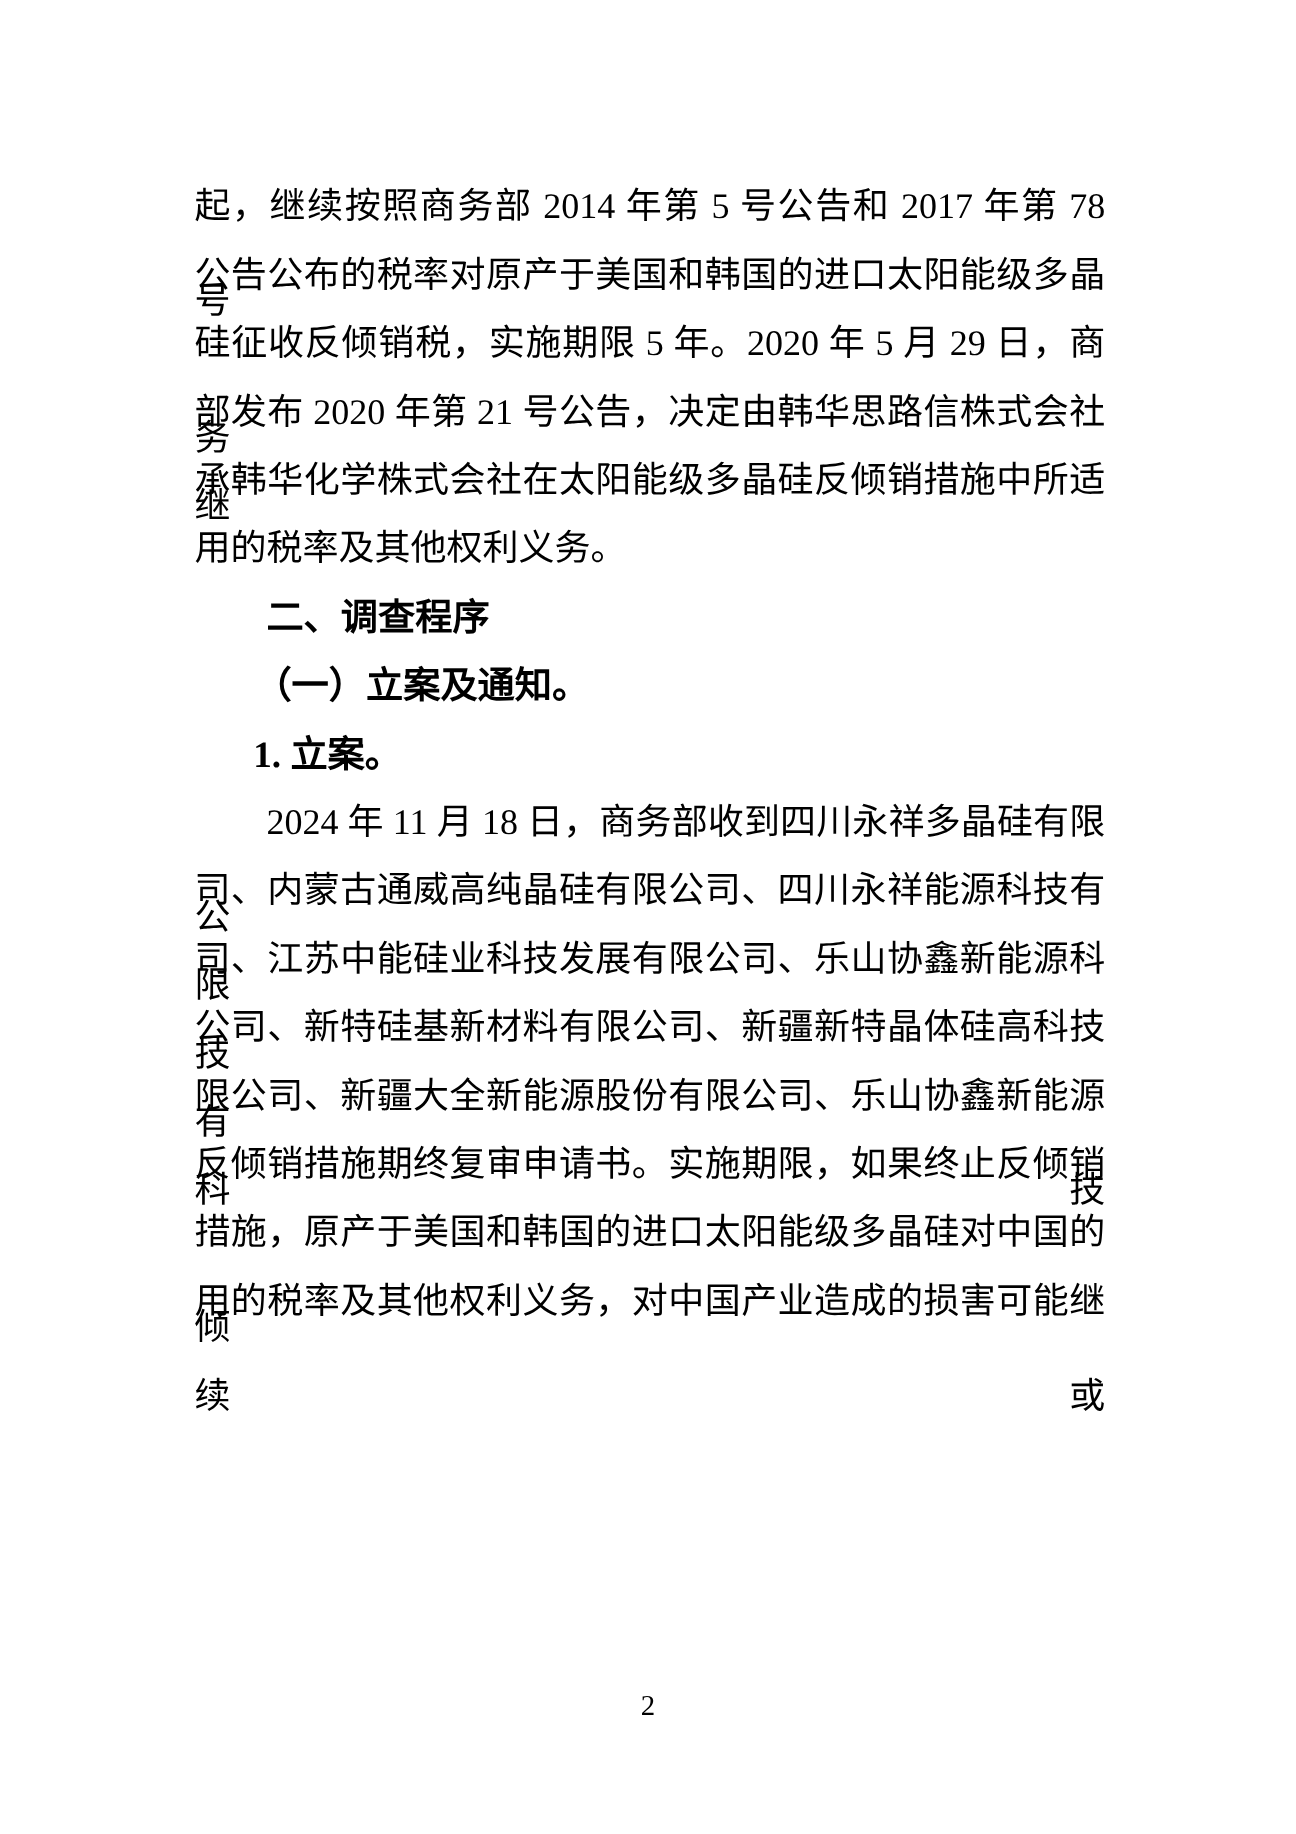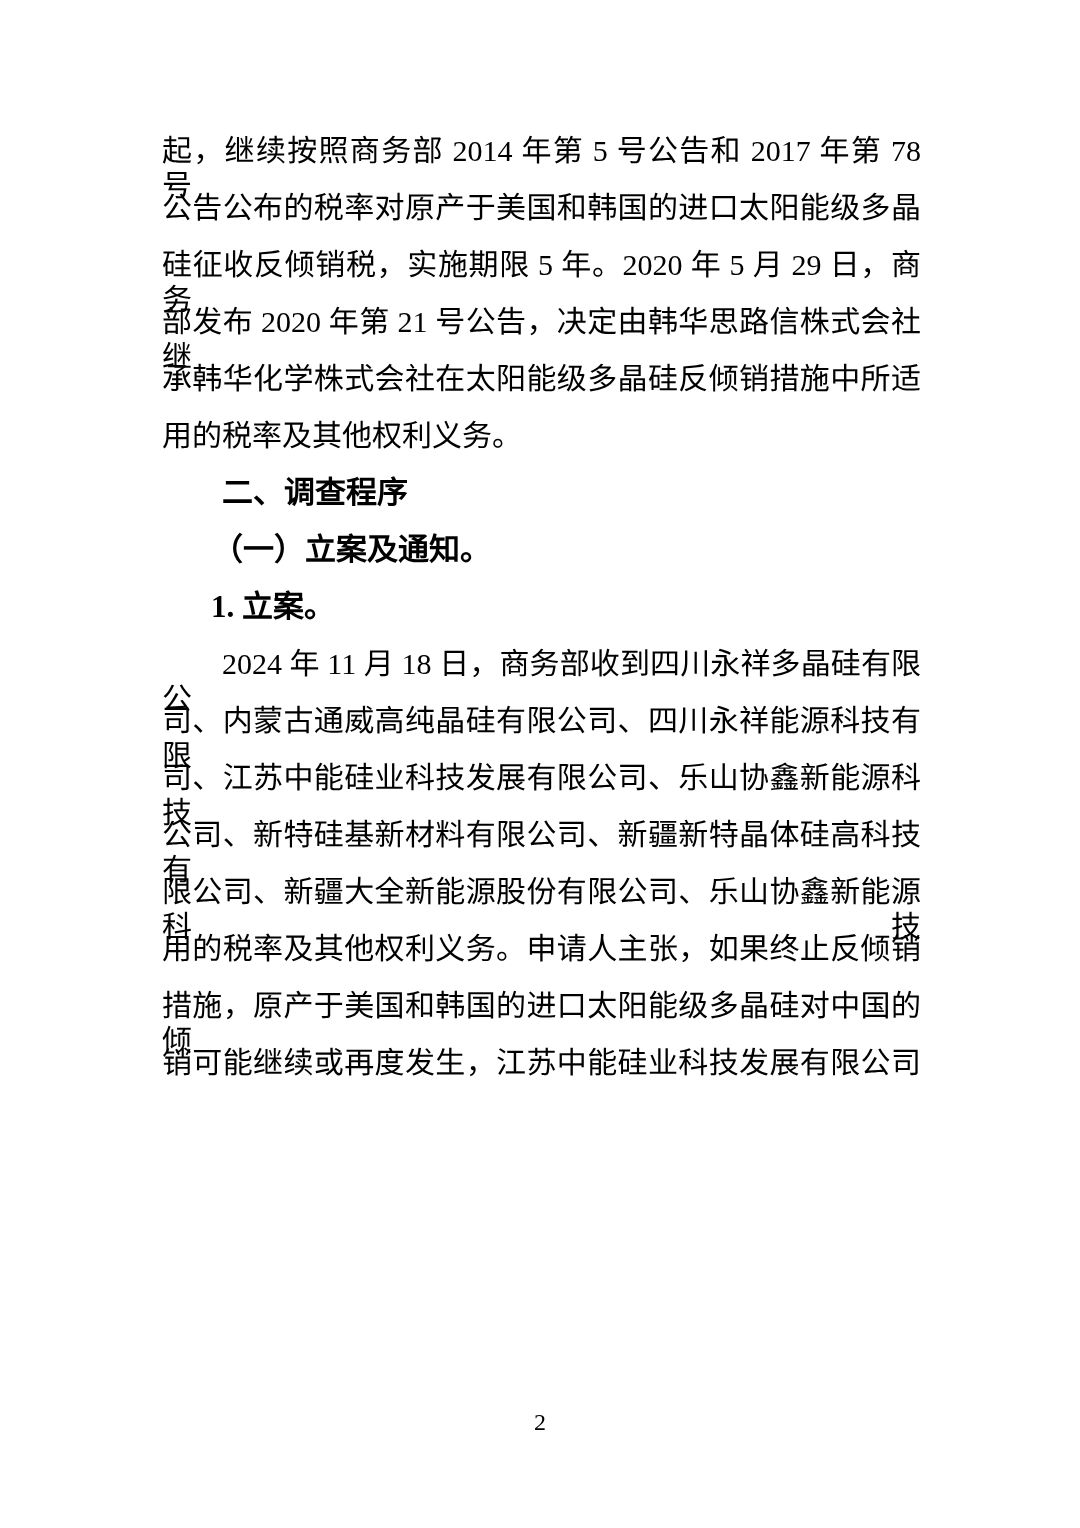--- a/index.html
+++ b/index.html
@@ -14,21 +14,21 @@
     overflow: hidden;
   }
   .content {
     position: absolute;
     left: 162px;
     top: 133px;
     width: 759px;
   }
   .ln {
     font-size: 30px;
-    line-height: 35px;
+    line-height: 79px;
     height: 57px;
     white-space: nowrap;
     color: #000000;
   }
   
   .ln.full {
     white-space: normal;
     text-align: justify;
     text-align-last: justify;
   }
@@ -85,20 +85,20 @@
 
     <div class="ln h1">二、调查程序</div>
     <div class="ln h2">（一）立案及通知。</div>
     <div class="ln h3">1. 立案。</div>
 
     <div class="ln first">2024 年 11 月 18 日，商务部收到四川永祥多晶硅有限公</div>
     <div class="ln full">司、内蒙古通威高纯晶硅有限公司、四川永祥能源科技有限</div>
     <div class="ln full">司、江苏中能硅业科技发展有限公司、乐山协鑫新能源科技</div>
     <div class="ln full">公司、新特硅基新材料有限公司、新疆新特晶体硅高科技有</div>
     <div class="ln full">限公司、新疆大全新能源股份有限公司、乐山协鑫新能源科技</div>
-    <div class="ln full">用的税率及其他权利义务。申请人主张，如果终止反倾销</div>
+    <div class="ln full">反倾销措施期终复审申请书。实施期限，如果终止反倾销</div>
     <div class="ln full">措施，原产于美国和韩国的进口太阳能级多晶硅对中国的倾</div>
-    <div class="ln full">销可能继续或再度发生，江苏中能硅业科技发展有限公司</div>
+    <div class="ln full">用的税率及其他权利义务，对中国产业造成的损害可能继续或</div>
 
   </div>
 
   <div class="pageno">2</div>
 </div>
 
 </body></html>

